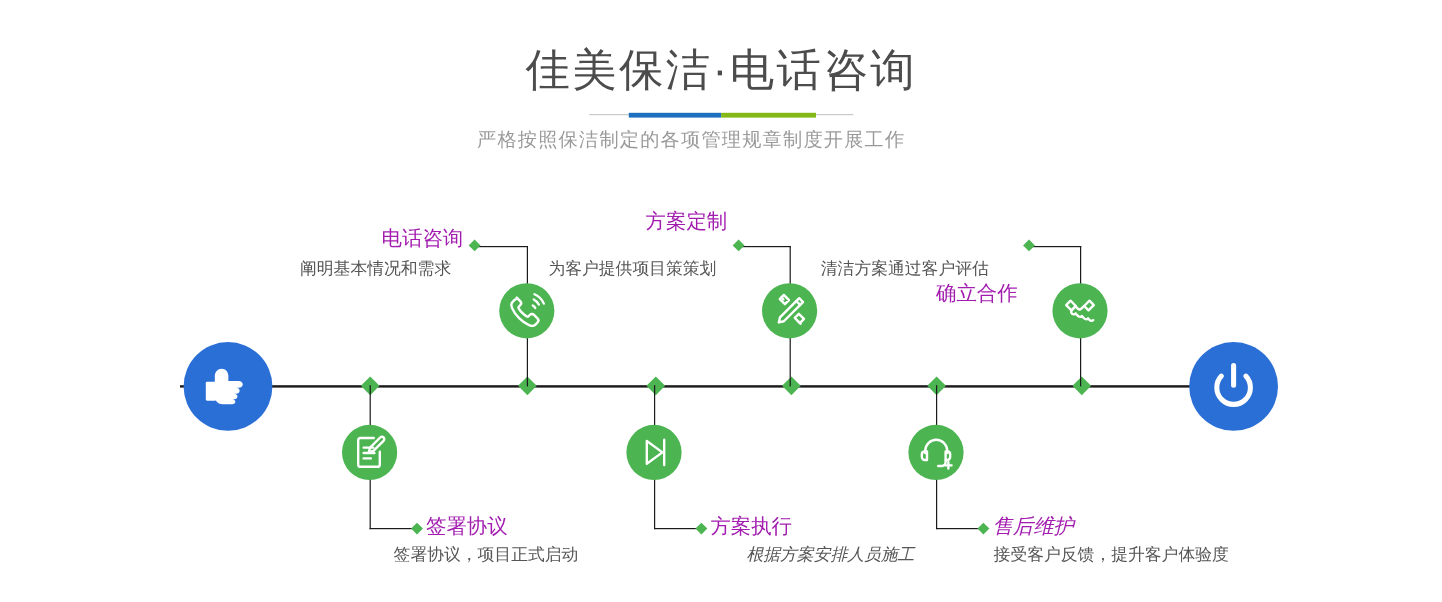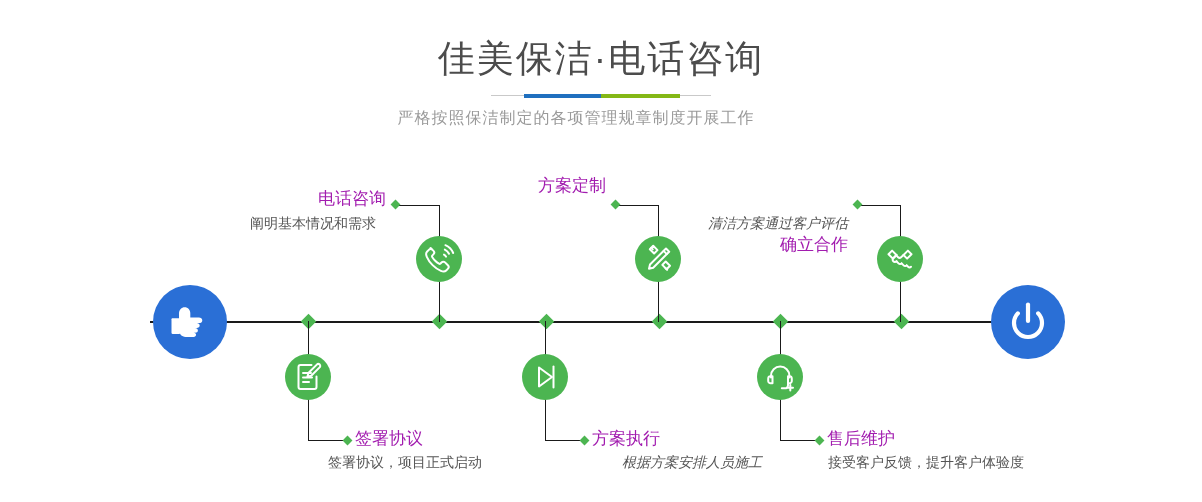--- a/index.html
+++ b/index.html
@@ -233,20 +233,21 @@
         <path d="M18 19h8M18 23.5h9M18 28h6"></path>
         <path d="M34.6 10.4a2.1 2.1 0 0 1 0 3l-8.4 8.4-3.8 1 1-3.8 8.4-8.4a2.1 2.1 0 0 1 2.8-.2z"></path>
       </g>
     </svg>
   </div>
 
   <div class="stem" style="left:658px; top:205px; height:117px;"></div>
   <div class="lead" style="left:618px; top:205px; width:41px;"></div>
   <div class="bullet" style="left:612px; top:201px;"></div>
   <div class="label-title r" style="left:430px; top:176px; width:176px;font-family:Liberation Mono, monospace;">方案定制</div>
+  <div class="label-desc" style="left:457px; top:213px;">为客户提供项目策策划</div>
   <div class="node-icon" style="left:635px; top:236px;">
     <svg width="46" height="46" viewBox="0 0 46 46">
       <g fill="none" stroke="#ffffff" stroke-width="2" stroke-linecap="round" stroke-linejoin="round">
         <path d="M31 12.5l3.2 3.2-16 16-4.2 1 1-4.2 16-16z"></path>
         <path d="M28.6 14.9l3.2 3.2"></path>
         <path d="M14.8 13.2l3.4-3.4 4.3 4.3-3.4 3.4-4.3-4.3z"></path>
         <path d="M16.2 11.8l1.6 1.6"></path>
         <path d="M27.3 28.9l3.4-3.4 4.3 4.3-3.4 3.4-4.3-4.3z"></path>
         <path d="M30.6 32.2l1.6 1.6"></path>
       </g>
@@ -264,39 +265,39 @@
         <path d="M17 13.5l13 9.5-13 9.5v-19z"></path>
         <path d="M31.5 12.5v21" stroke-linecap="round"></path>
       </g>
     </svg>
   </div>
 
   <div class="stem" style="left:900px; top:205px; height:117px;"></div>
   <div class="lead" style="left:860px; top:205px; width:41px;"></div>
   <div class="bullet" style="left:854px; top:201px;"></div>
   <div class="label-title r" style="left:672px; top:188px; width:176px;margin-top:46px;">确立合作</div>
-  <div class="label-desc" style="left:708px; top:213px;font-style:italic;">清洁方案通过客户评估</div>
+  <div class="label-desc" style="left:684px; top:213px;">清洁方案通过客户评估</div>
   <div class="node-icon" style="left:877px; top:236px;">
     <svg width="46" height="46" viewBox="0 0 46 46">
       <g fill="none" stroke="#ffffff" stroke-width="2" stroke-linecap="round" stroke-linejoin="round">
         <path d="M11.5 18.2l3.6-3.6 4.4 4.4-3.6 3.6-4.4-4.4z"></path>
         <path d="M34.5 18.2l-3.6-3.6-4.4 4.4 3.6 3.6 4.4-4.4z"></path>
         <path d="M19.5 19l-3.2 3.2c-.9.9-.9 2.3 0 3.1.9.9 2.3.9 3.1 0"></path>
         <path d="M19.4 25.3l2.1 2.1c.9.9 2.3.9 3.1 0"></path>
         <path d="M24.6 27.4l2 2c.9.9 2.3.9 3.1 0"></path>
         <path d="M29.7 29.4l1.4 1.4c.8.8 2.1.8 2.9 0"></path>
         <path d="M26.5 19l-2.4 2.2c-.9.8-2.2.8-3 0l-1.6-1.6"></path>
       </g>
     </svg>
   </div>
 
   <div class="stem" style="left:780px; top:321px; height:120px;"></div>
   <div class="lead" style="left:780px; top:440px; width:39px;"></div>
   <div class="bullet" style="left:816px; top:437px;"></div>
-  <div class="label-title" style="left:827px; top:428px;">售后维护</div>
+  <div class="label-title" style="left:827px; top:428px;font-style:italic;">售后维护</div>
   <div class="label-desc" style="left:828px; top:452px;">接受客户反馈，提升客户体验度</div>
   <div class="node-icon" style="left:757px; top:354px;">
     <svg width="46" height="46" viewBox="0 0 46 46">
       <g fill="none" stroke="#ffffff" stroke-width="2" stroke-linecap="round" stroke-linejoin="round">
         <path d="M14 23.5v-1.8a9.2 9.2 0 0 1 18.4 0v1.8"></path>
         <path d="M13.6 22.3h1.9v7h-1.9a2.4 2.4 0 0 1-2.4-2.4v-2.2a2.4 2.4 0 0 1 2.4-2.4z"></path>
         <path d="M31 22.3h1.4a2.4 2.4 0 0 1 2.4 2.4v2.2a2.4 2.4 0 0 1-2.4 2.4H31v-7z"></path>
         <path d="M31 29.7v1.6a3 3 0 0 1-3 3h-3.2"></path>
         <path d="M30.6 33.8h5.4M33.3 31.1v5.4"></path>
       </g>

